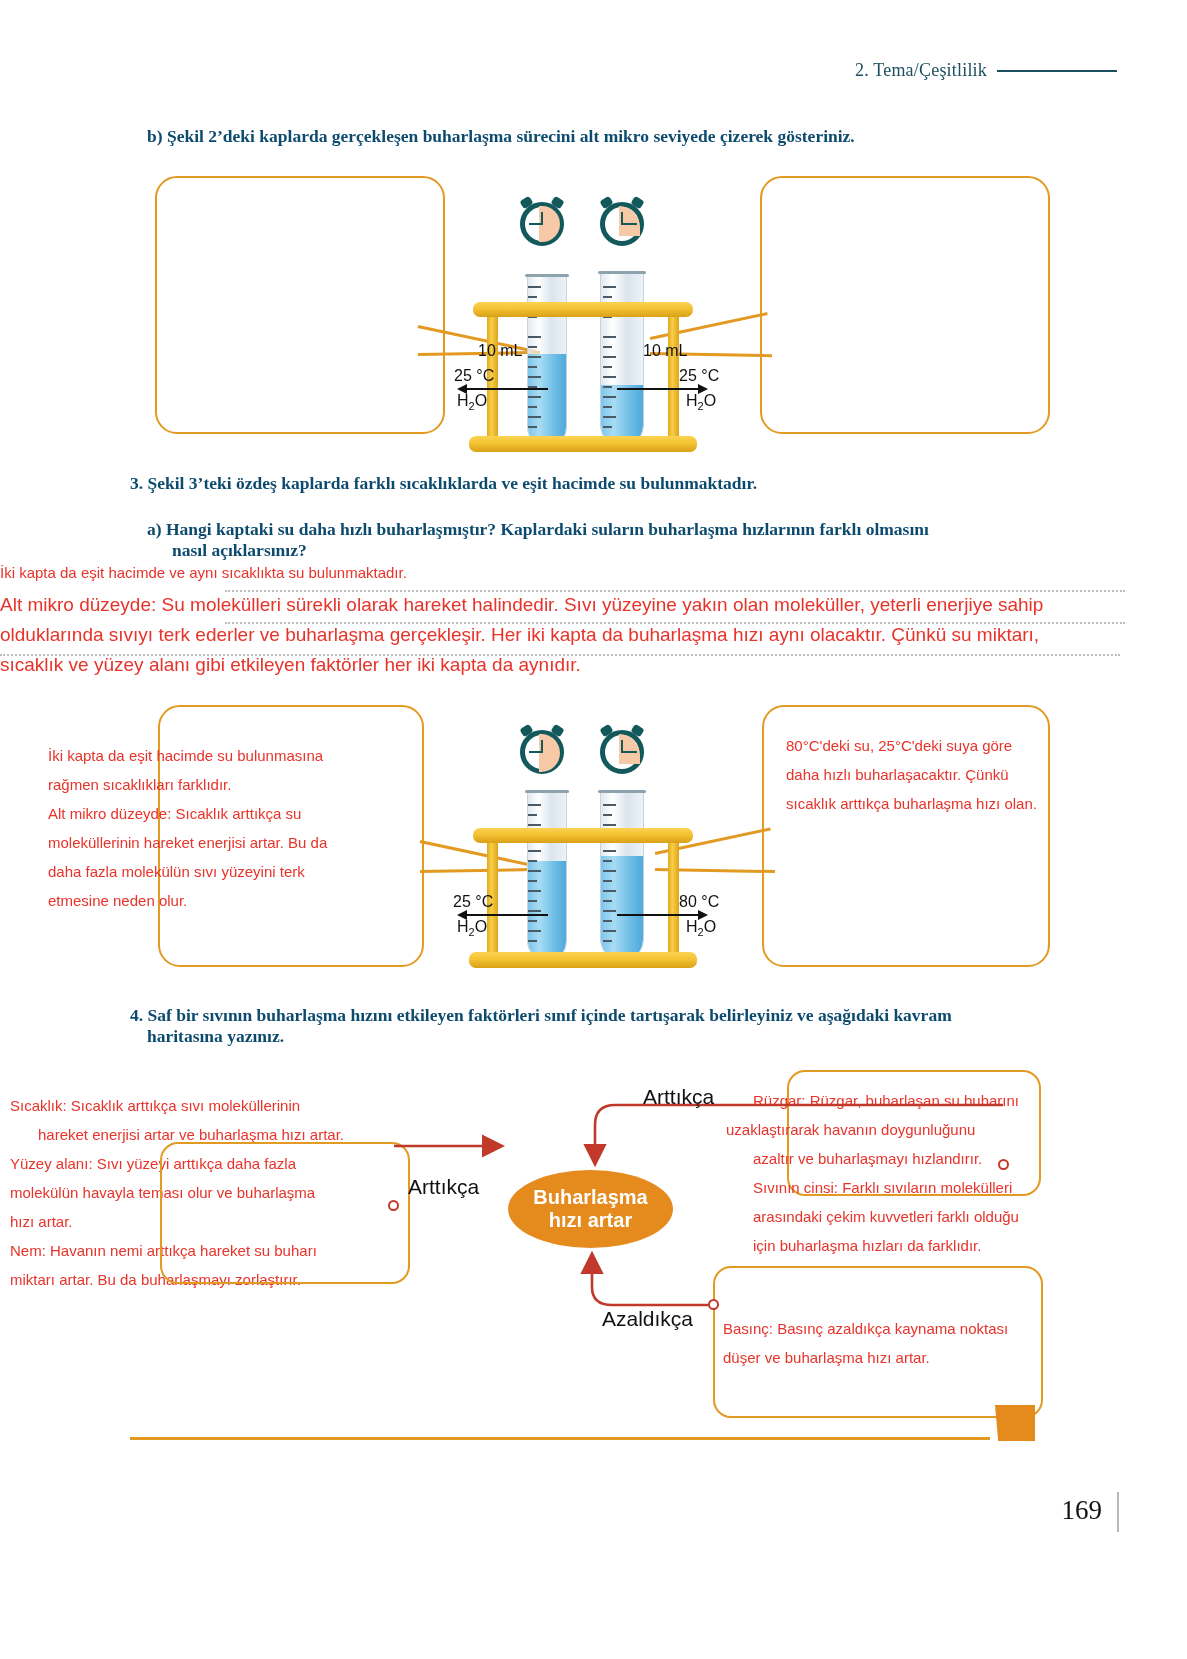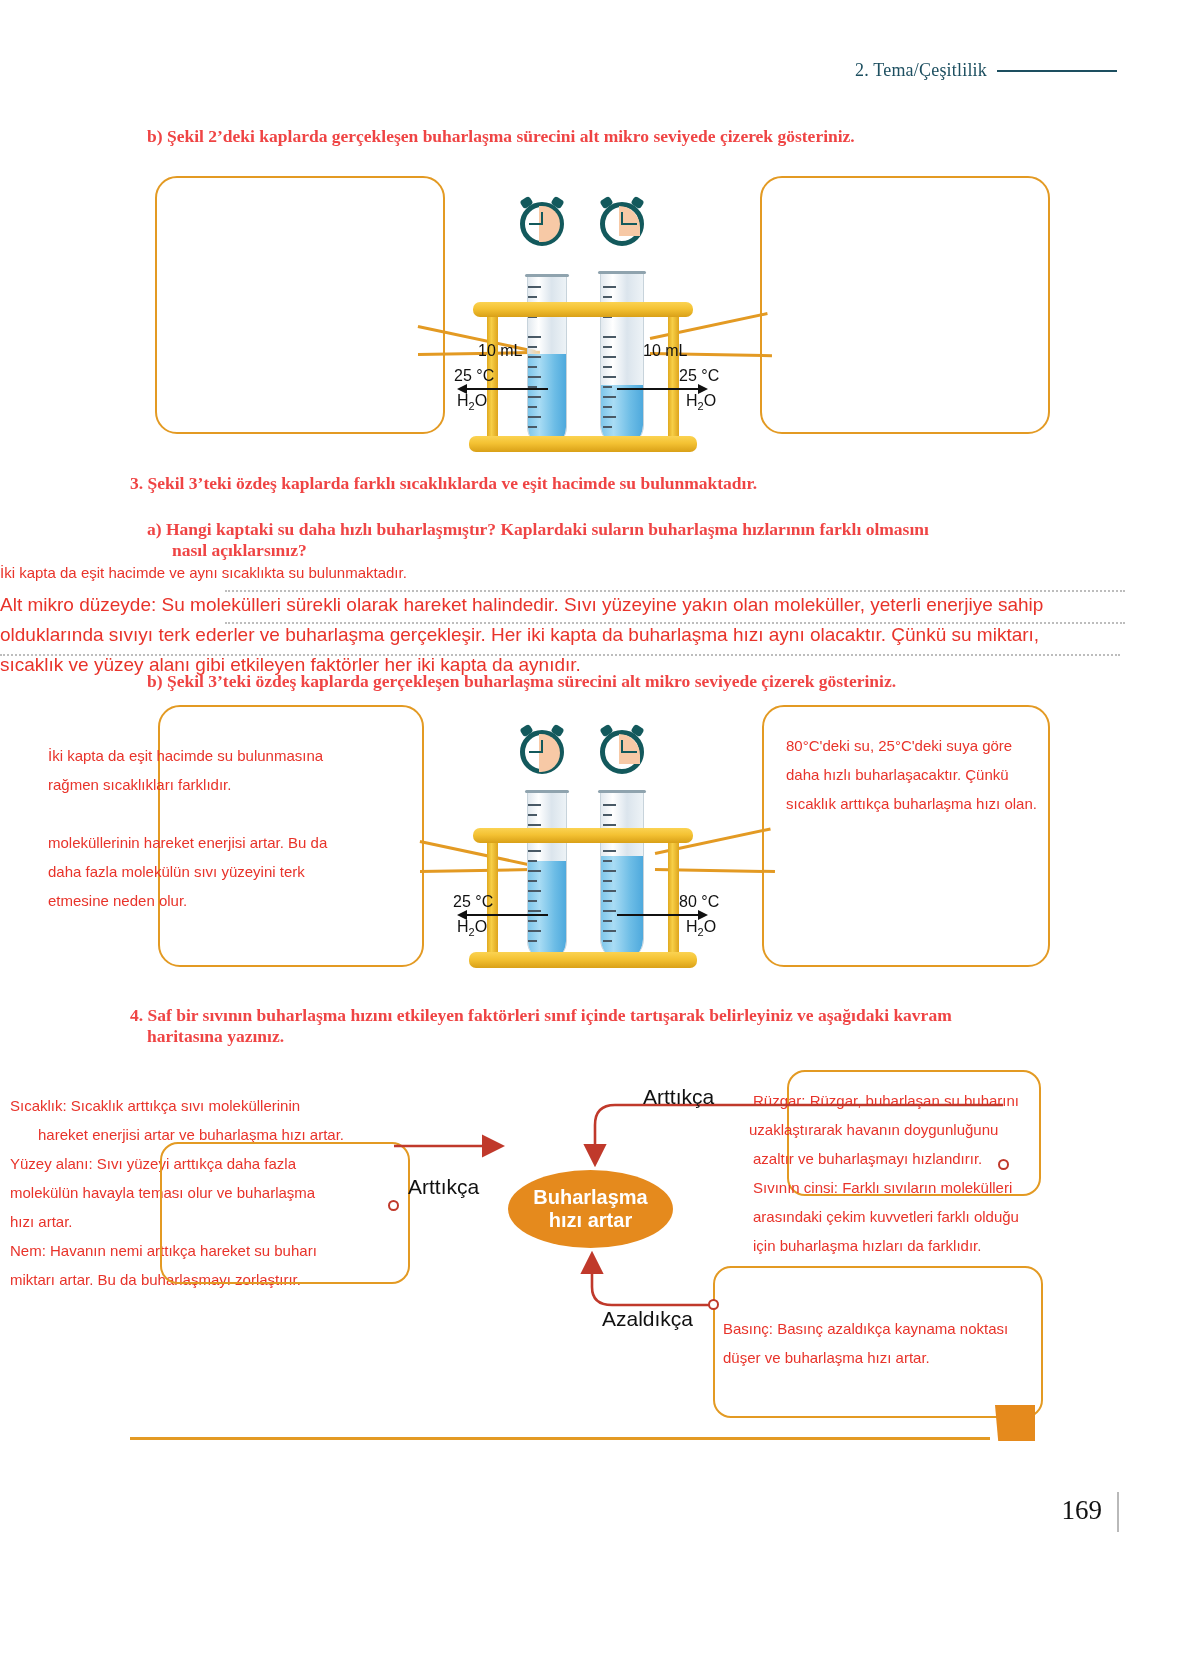--- a/index.html
+++ b/index.html
@@ -8,21 +8,21 @@
     font-family:"Liberation Serif", serif;overflow:hidden;
   }
   .page{position:absolute;inset:0;}
 
   
   .hdr{position:absolute;top:60px;right:70px;display:flex;align-items:center;gap:10px;}
   .hdr-txt{font-family:"Liberation Serif",serif;font-size:18px;color:#1d4f60;letter-spacing:.2px;}
   .hdr-rule{width:120px;height:2px;background:#1d4f60;}
 
   
-  .q{position:absolute;font-family:"Liberation Serif",serif;color:#ef4444;font-size:17.5px;font-weight:bold;line-height:1.45;text-align:center;}
+  .q{position:absolute;font-family:"Liberation Serif",serif;color:#0c4a6e;font-size:17.5px;font-weight:bold;line-height:1.45;text-align:center;}
   .ans-narrow{position:absolute;font-family:"Liberation Sans",sans-serif;color:#e8332a;font-size:15px;line-height:1.52;}
 
   
   .dotline{position:absolute;height:0;border-top:2px dotted #bdbdbd;}
 
   
   .callout{position:absolute;border:2.5px solid #e39a23;border-radius:22px;box-sizing:border-box;background:transparent;}
   .leader{position:absolute;background:#e39a23;height:2.5px;transform-origin:left center;}
 
   
@@ -169,31 +169,31 @@
   <div class="q" style="left:172px;top:538px;">nasıl açıklarsınız?</div>
 
   <div class="dotline" style="left:225px;top:590px;width:900px;"></div>
   <div class="dotline" style="left:225px;top:622px;width:900px;"></div>
   <div class="dotline" style="left:0px;top:654px;width:1120px;"></div>
   <div class="ans-narrow" style="left:0px;top:562px;width:1130px;">İki kapta da eşit hacimde ve aynı sıcaklıkta su bulunmaktadır.</div>
   <div class="ans-narrow" style="left:0px;top:591px;width:1187px;font-size:19px;">Alt mikro düzeyde: Su molekülleri sürekli olarak hareket halindedir. Sıvı yüzeyine yakın olan moleküller, yeterli enerjiye sahip</div>
   <div class="ans-narrow" style="left:0px;top:621px;width:1187px;font-size:19px;">olduklarında sıvıyı terk ederler ve buharlaşma gerçekleşir. Her iki kapta da buharlaşma hızı aynı olacaktır. Çünkü su miktarı,</div>
   <div class="ans-narrow" style="left:0px;top:651px;width:1187px;font-size:19px;">sıcaklık ve yüzey alanı gibi etkileyen faktörler her iki kapta da aynıdır.</div>
 
-  <div class="q" style="left:147px;top:669px;">b) Şekil 3’teki özdeş kaplarda gerçekleşen buharlaşma sürecini alt mikro seviyede çizerek gösteriniz.</div>
 
   <div class="callout" style="left:158px;top:705px;width:266px;height:262px;"></div>
   <div class="callout" style="left:762px;top:705px;width:288px;height:262px;"></div>
   <div class="leader" style="left:420px;top:840px;width:120px;transform:rotate(12deg);"></div>
   <div class="leader" style="left:420px;top:870px;width:124px;transform:rotate(-1deg);"></div>
   <div class="leader" style="left:655px;top:852px;width:118px;transform:rotate(-12deg);"></div>
   <div class="leader" style="left:655px;top:868px;width:120px;transform:rotate(1deg);"></div>
 
   <div class="ans-narrow" style="left:48px;top:745px;width:380px;">İki kapta da eşit hacimde su bulunmasına</div>
   <div class="ans-narrow" style="left:48px;top:774px;width:380px;">rağmen sıcaklıkları farklıdır.</div>
+  <div class="ans-narrow" style="left:48px;top:803px;width:380px;">Alt mikro düzeyde: Sıcaklık arttıkça su</div>
   <div class="ans-narrow" style="left:48px;top:832px;width:390px;">moleküllerinin hareket enerjisi artar. Bu da</div>
   <div class="ans-narrow" style="left:48px;top:861px;width:380px;">daha fazla molekülün sıvı yüzeyini terk</div>
   <div class="ans-narrow" style="left:48px;top:890px;width:380px;">etmesine neden olur.</div>
 
   <div class="ans-narrow" style="left:786px;top:735px;width:320px;">80°C'deki su, 25°C'deki suya göre</div>
   <div class="ans-narrow" style="left:786px;top:764px;width:320px;">daha hızlı buharlaşacaktır. Çünkü</div>
   <div class="ans-narrow" style="left:786px;top:793px;width:330px;">sıcaklık arttıkça buharlaşma hızı olan.</div>
 
   <div class="app" style="left:455px;top:718px;width:290px;height:250px;">
     <div class="watch" style="left:65px;top:4px;">
@@ -272,21 +272,21 @@
   <div class="ans-narrow" style="left:10px;top:1124px;width:430px;margin-left:28px;">hareket enerjisi artar ve buharlaşma hızı artar.</div>
   <div class="ans-narrow" style="left:10px;top:1153px;width:420px;">Yüzey alanı: Sıvı yüzeyi arttıkça daha fazla</div>
   <div class="ans-narrow" style="left:10px;top:1182px;width:440px;">molekülün havayla teması olur ve buharlaşma</div>
   <div class="ans-narrow" style="left:10px;top:1211px;width:420px;">hızı artar.</div>
   <div class="ans-narrow" style="left:10px;top:1240px;width:440px;">Nem: Havanın nemi arttıkça hareket su buharı</div>
   <div class="ans-narrow" style="left:10px;top:1269px;width:430px;">miktarı artar. Bu da buharlaşmayı zorlaştırır.</div>
   <div class="cm-box" style="left:160px;top:1142px;width:250px;height:142px;"></div>
 
   <div class="cm-box" style="left:787px;top:1070px;width:254px;height:126px;"></div>
   <div class="ans-narrow" style="left:753px;top:1090px;width:360px;">Rüzgar: Rüzgar, buharlaşan su buharını</div>
-  <div class="ans-narrow" style="left:749px;top:1119px;width:360px;">uzaklaştırarak havanın doygunluğunu</div>
+  <div class="ans-narrow" style="left:726px;top:1119px;width:360px;">uzaklaştırarak havanın doygunluğunu</div>
   <div class="ans-narrow" style="left:753px;top:1148px;width:360px;">azaltır ve buharlaşmayı hızlandırır.</div>
   <div class="ans-narrow" style="left:753px;top:1177px;width:370px;">Sıvının cinsi: Farklı sıvıların molekülleri</div>
   <div class="ans-narrow" style="left:753px;top:1206px;width:370px;">arasındaki çekim kuvvetleri farklı olduğu</div>
   <div class="ans-narrow" style="left:753px;top:1235px;width:370px;">için buharlaşma hızları da farklıdır.</div>
 
   <div class="cm-box" style="left:713px;top:1266px;width:330px;height:152px;"></div>
   <div class="ans-narrow" style="left:723px;top:1318px;width:330px;">Basınç: Basınç azaldıkça kaynama noktası</div>
   <div class="ans-narrow" style="left:723px;top:1347px;width:330px;">düşer ve buharlaşma hızı artar.</div>
 
   <div class="ellipse" style="left:508px;top:1170px;width:165px;height:78px;">

